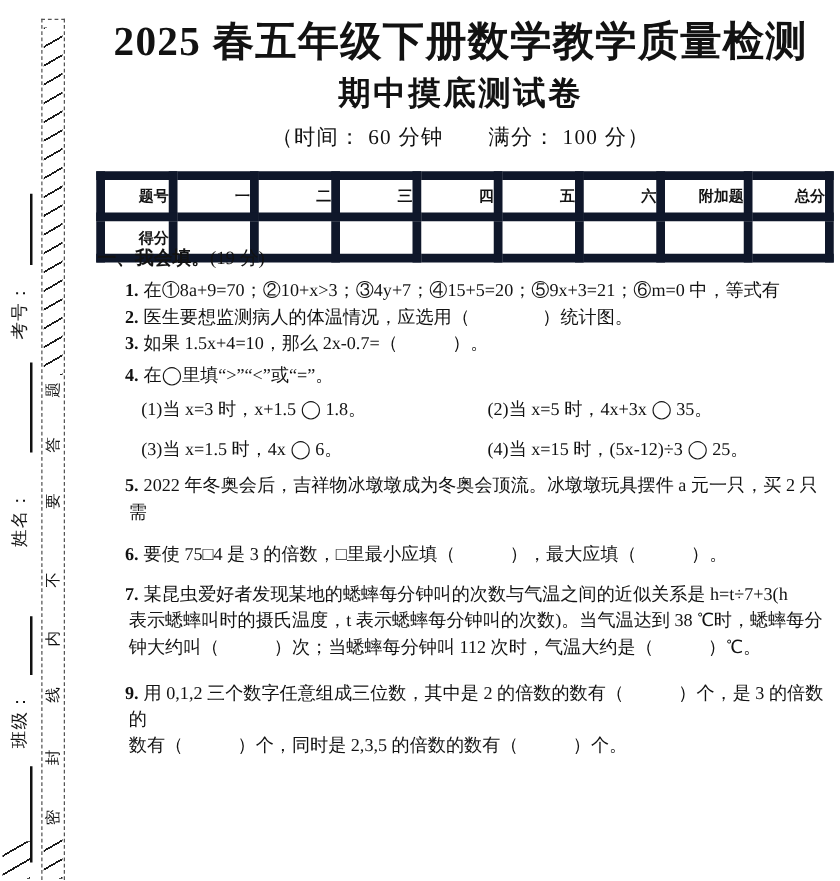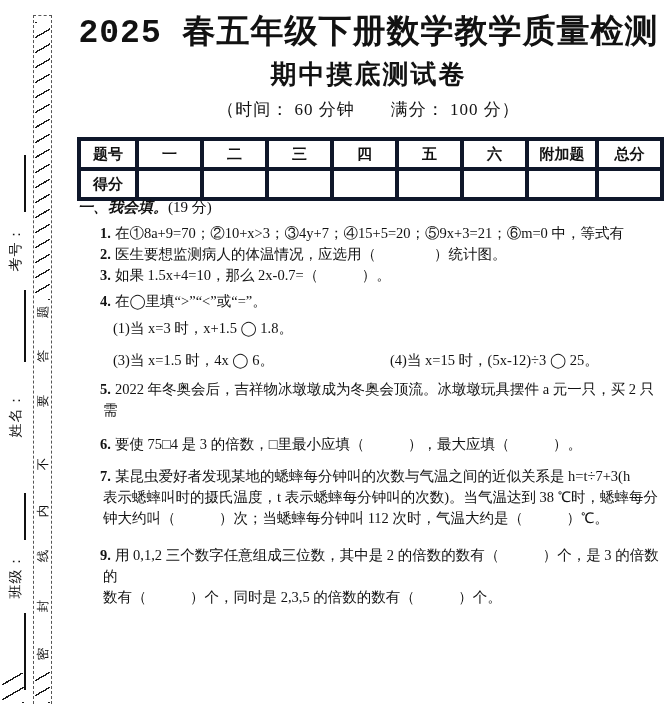--- a/index.html
+++ b/index.html
@@ -18,37 +18,37 @@
               box-sizing:border-box;}
   .hatch{position:absolute;left:1px;right:1px;
          background:repeating-linear-gradient(330deg,#1c1c1c 0 1.4px,rgba(0,0,0,0) 1.4px 13px);}
   .seal-char{position:absolute;left:50%;transform:translate(-50%,-50%) rotate(-90deg);
              font-size:12.5px;font-family:"Liberation Sans", sans-serif;}
   .corner-hatch{position:absolute;left:2px;top:673px;width:22px;height:30px;
          background:repeating-linear-gradient(330deg,#1c1c1c 0 1.4px,rgba(0,0,0,0) 1.4px 13px);}
 
   
   .head-wrap{position:absolute;left:75px;top:14px;width:587px;text-align:center;}
-  .title{font-family:Liberation Mono, monospace;font-weight:800;font-size:33px;
+  .title{font-family:Liberation Serif, serif;font-weight:800;font-size:33px;
          letter-spacing:1px;line-height:40px;}
   .subtitle{font-family:"Liberation Sans", sans-serif;font-weight:800;font-size:26px;
          letter-spacing:2px;line-height:32px;margin-top:4px;}
   .infoline{font-size:17px;margin-top:8px;letter-spacing:1px;}
 
   
   .score-table{position:absolute;left:77px;top:137px;width:583px;border-collapse:collapse;
          table-layout:fixed;border:2px solid #1a1a1a;}
-  .score-table td{border:4px solid #0f172a;height:26px;text-align:center;vertical-align:middle;
-         font-family:"Liberation Sans", sans-serif;font-size:15px;font-weight:700;padding:0;}
+  .score-table td{border:7px solid #0f172a;height:26px;text-align:right;vertical-align:middle;
+         font-family:"Liberation Sans", sans-serif;font-size:12px;font-weight:700;padding:0;}
   .score-table td.blank{font-weight:400;}
 
   
   .content{position:absolute;left:78px;top:196px;width:586px;font-size:14.5px;line-height:21px;}
   .sec-head{font-size:15px;}
-  .sec-head .b{font-weight:700;font-family:"Liberation Sans", sans-serif;font-style:italic;}
+  .sec-head .b{font-weight:700;font-family:"Liberation Sans", sans-serif;}
   .q{padding-left:25px;}
   .q .first{text-indent:-3px;}
   .q .qnum{font-weight:700;margin-right:4px;font-family:"Liberation Serif", serif;}
   .q.wide{padding-left:32px;}
   .q.wide .first{text-indent:-10px;}
   .sub{display:flex;padding-left:35px;line-height:32px;}
   .sub .l{width:277px;}
   .mt5{margin-top:5px;}.mt3{margin-top:3px;}.mt13{margin-top:13px;}
   .mt11{margin-top:11px;}.mt15{margin-top:15px;}.mt6{margin-top:16px;}
 </style>
@@ -139,20 +139,21 @@
 
     <div class="q">
       <div class="first"><span class="qnum">3.</span><span>如果 1.5x+4=10，那么 2x-0.7=（　　　）。</span></div>
     </div>
 
     <div class="q mt5">
       <div class="first"><span class="qnum">4.</span><span>在◯里填“&gt;”“&lt;”或“=”。</span></div>
     </div>
     <div class="sub">
       <span class="l">(1)当 x=3 时，x+1.5 ◯ 1.8。</span>
+      <span>(2)当 x=5 时，4x+3x ◯ 35。</span>
     </div>
     <div class="sub">
       <span class="l">(3)当 x=1.5 时，4x ◯ 6。</span>
       <span>(4)当 x=15 时，(5x-12)÷3 ◯ 25。</span>
     </div>
 
     <div class="q mt3">
       <div class="first"><span class="qnum">5.</span><span>2022 年冬奥会后，吉祥物冰墩墩成为冬奥会顶流。冰墩墩玩具摆件 a 元一只，买 2 只需</span></div>
     </div>
 

